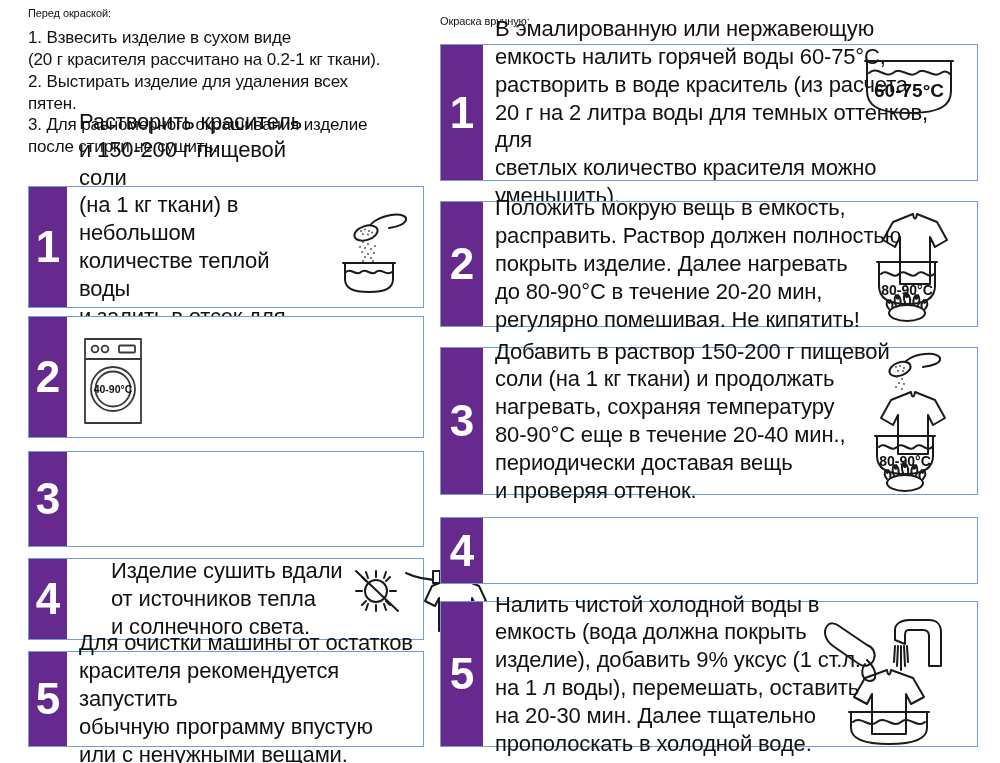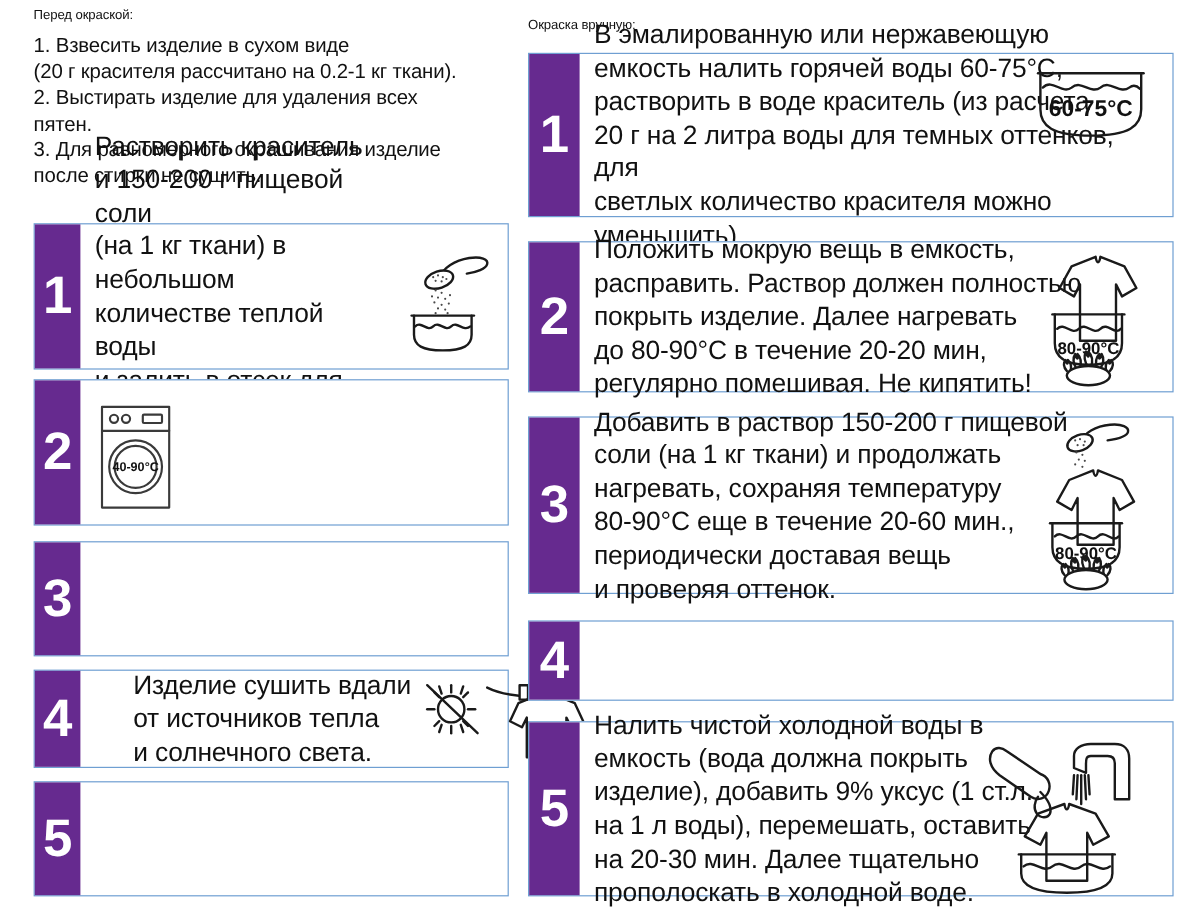--- a/index.html
+++ b/index.html
@@ -238,20 +238,26 @@
                                    L91 74 L124 74 L124 41
                                    L128 49 L138 44 L131 29 L114 22
                                    C112 27, 103 27, 101 22 Z"></path>
         </svg>
       </div>
     </div>
   </div>
 
   <div class="card" style="left:28px; top:651px; width:396px; height:96px;">
     <div class="card-num">5</div>
+    <div class="card-right-wrap">
+      <div class="card-text">Для очистки машины от остатков
+красителя рекомендуется запустить
+обычную программу впустую
+или с ненужными вещами.</div>
+    </div>
   </div>
 
   <div class="col col-right">
     <div class="section-title" style="position:absolute; left:0; top:14px;">Окраска вручную:</div>
   </div>
 
   <div class="card wide" style="left:440px; top:44px; width:538px; height:137px;">
     <div class="card-num">1</div>
     <div class="card-right-wrap">
       <div class="card-text">В эмалированную или нержавеющую
@@ -305,21 +311,21 @@
       </div>
     </div>
   </div>
 
   <div class="card wide" style="left:440px; top:347px; width:538px; height:148px;">
     <div class="card-num">3</div>
     <div class="card-right-wrap">
       <div class="card-text">Добавить в раствор 150-200 г пищевой
 соли (на 1 кг ткани) и продолжать
 нагревать, сохраняя температуру
-80-90°C еще в течение 20-60 мин.,
+80-90°C еще в течение 20-40 мин.,
 периодически доставая вещь
 и проверяя оттенок.</div>
       <div class="card-icon" style="position:absolute; right:10px; top:2px; width:124px;">
         <svg width="120" height="146" viewBox="0 0 120 146" aria-hidden="true">
 
           <path class="stroke" d="M56 18 C58 11, 68 5, 80 4 C90 3, 96 6, 95 10 C94 14, 85 16, 78 17"></path>
           <ellipse class="stroke fillw" cx="55" cy="19" rx="11" ry="6.5" transform="rotate(-20 55 19)"></ellipse>
           <g class="dots">
             <circle cx="51" cy="17" r="0.9"></circle>
               <circle cx="55" cy="16" r="0.9"></circle>

